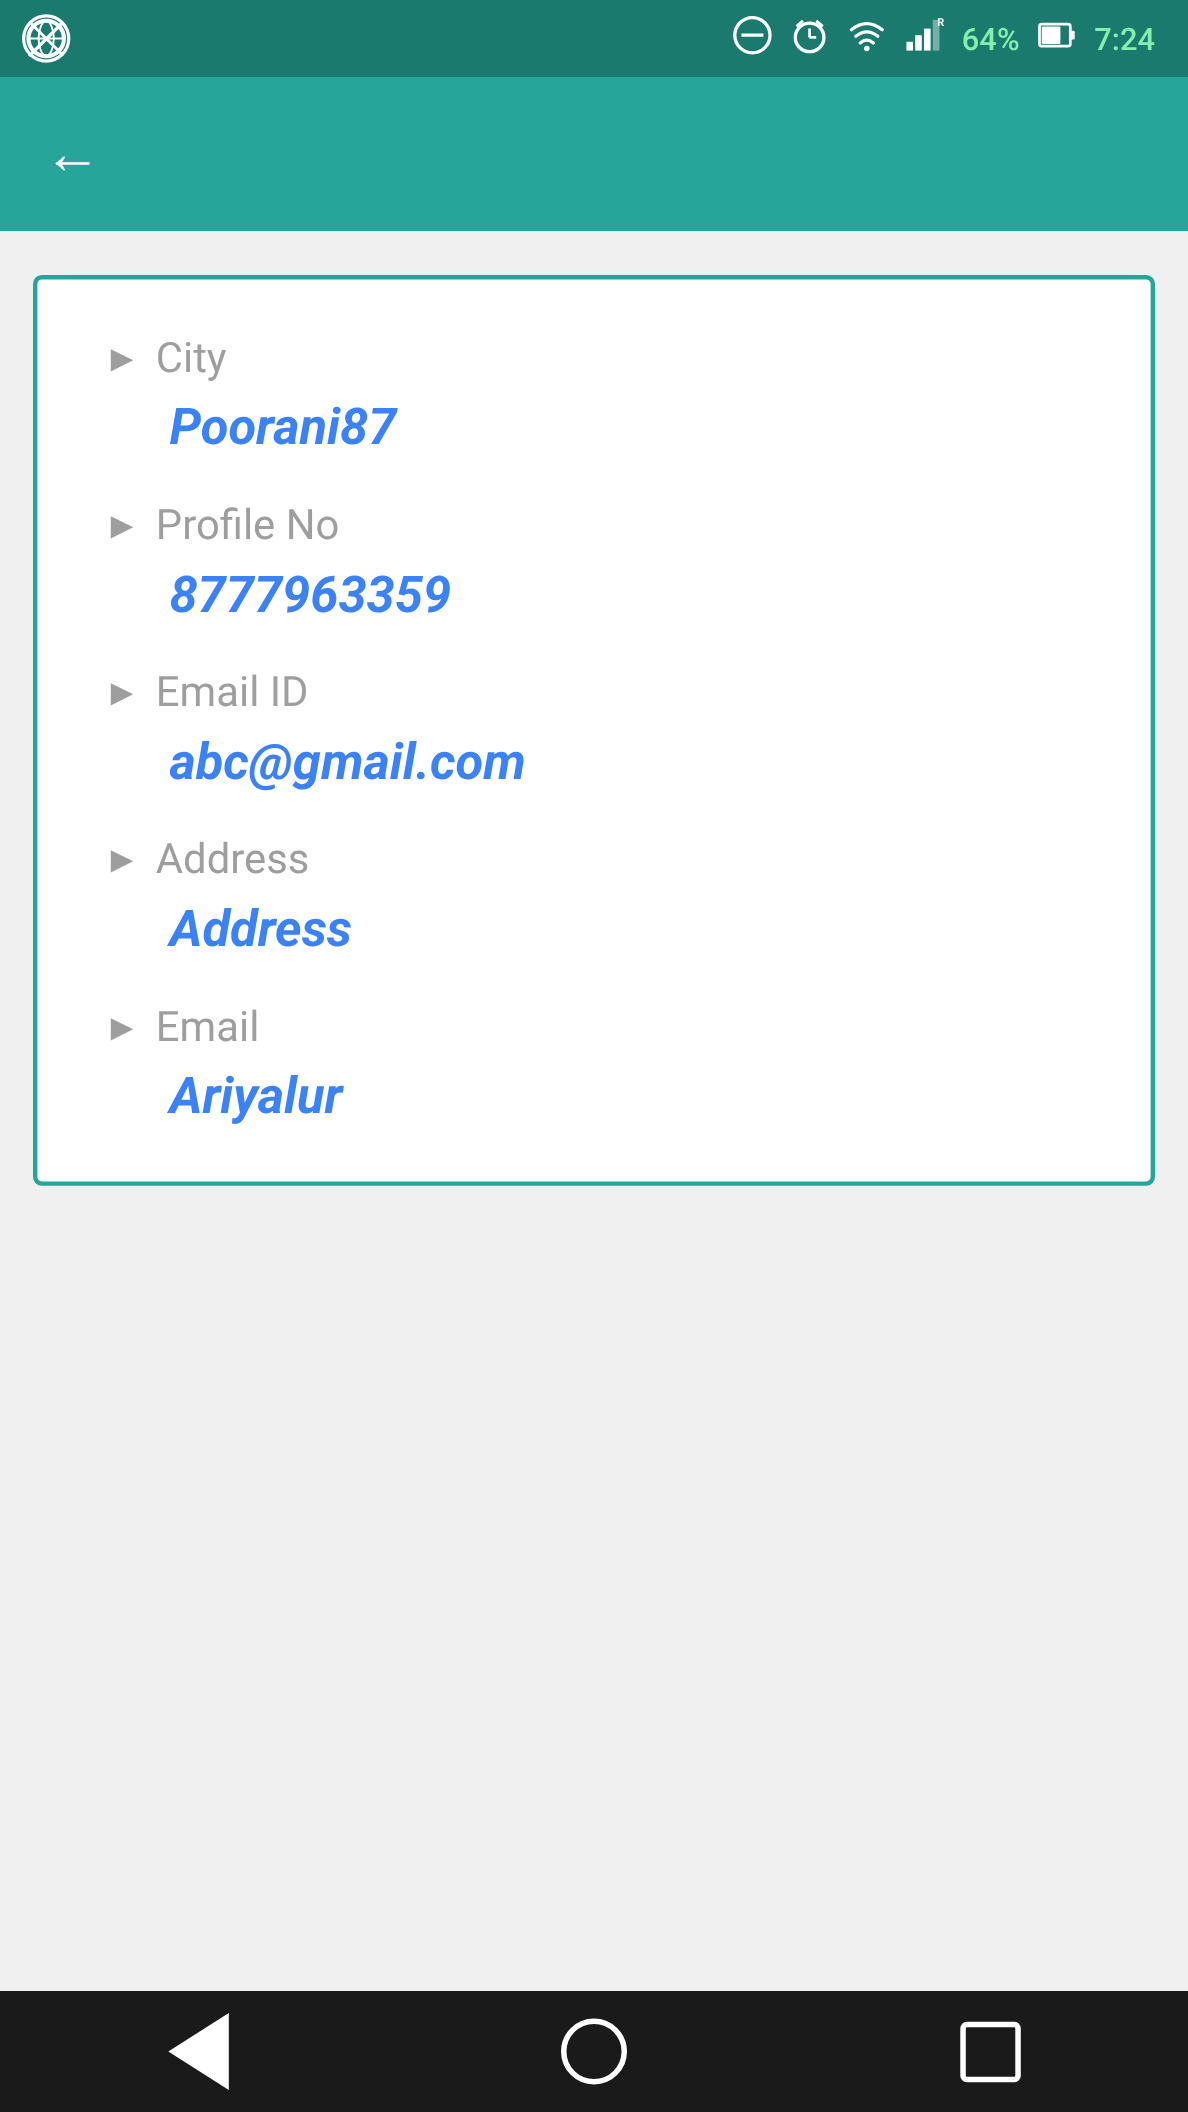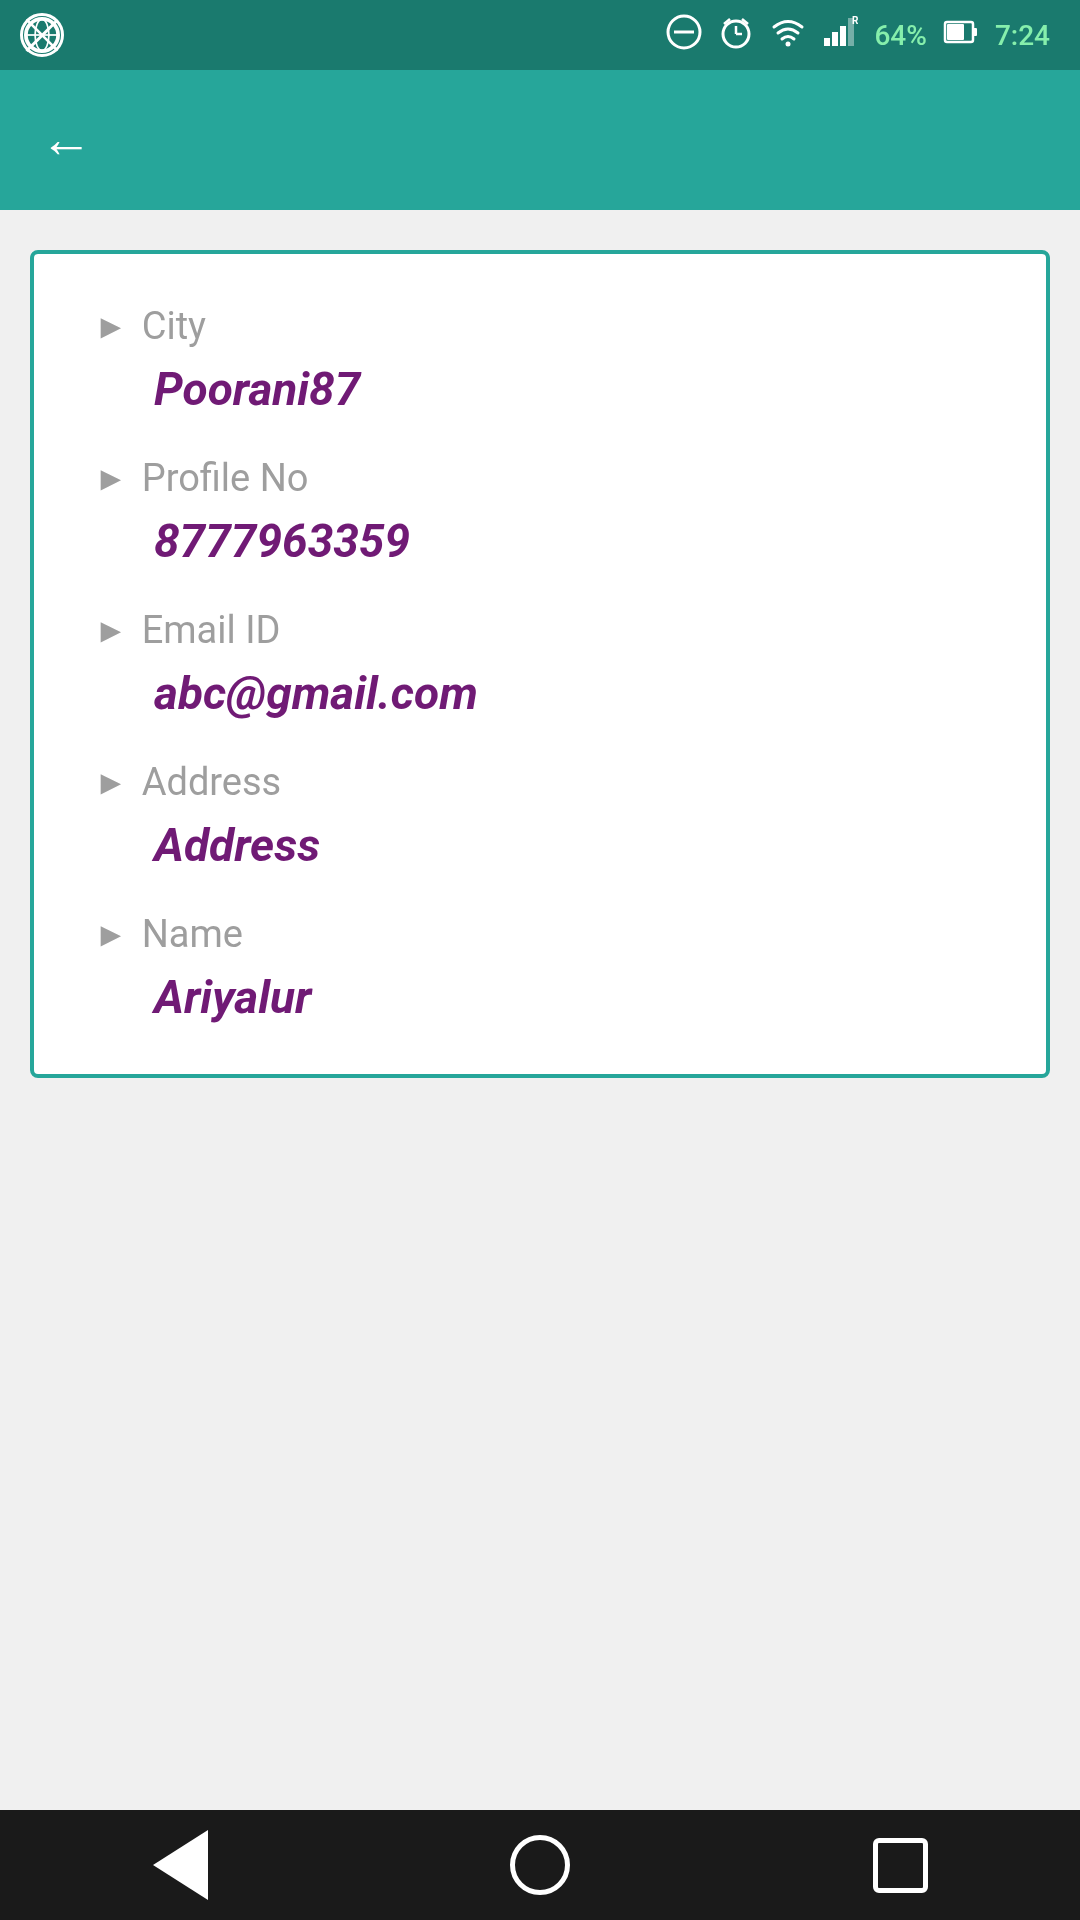--- a/index.html
+++ b/index.html
@@ -150,21 +150,21 @@
       line-height: 1;
     }
 
     .field-label-text {
       color: #9e9e9e;
       font-size: 38px;
       font-weight: 400;
     }
 
     .field-value {
-      color: #701a75;
+      color: #3b82f6;
       font-size: 46px;
       font-weight: bold;
       font-style: italic;
       padding-left: 60px;
     }
 
     
     .bottom-nav {
       position: absolute;
       bottom: 0;
@@ -309,21 +309,21 @@
       <div class="field-label">
         <span class="field-label-arrow">►</span>
         <span class="field-label-text">Address</span>
       </div>
       <div class="field-value">Address</div>
     </div>
 
     <div class="field-group">
       <div class="field-label">
         <span class="field-label-arrow">►</span>
-        <span class="field-label-text">Name</span>
+        <span class="field-label-text">Email</span>
       </div>
       <div class="field-value">Ariyalur</div>
     </div>
 
   </div>
 </div>
 
 <div class="bottom-nav">
   <div class="nav-btn">
     <div class="nav-back"></div>

